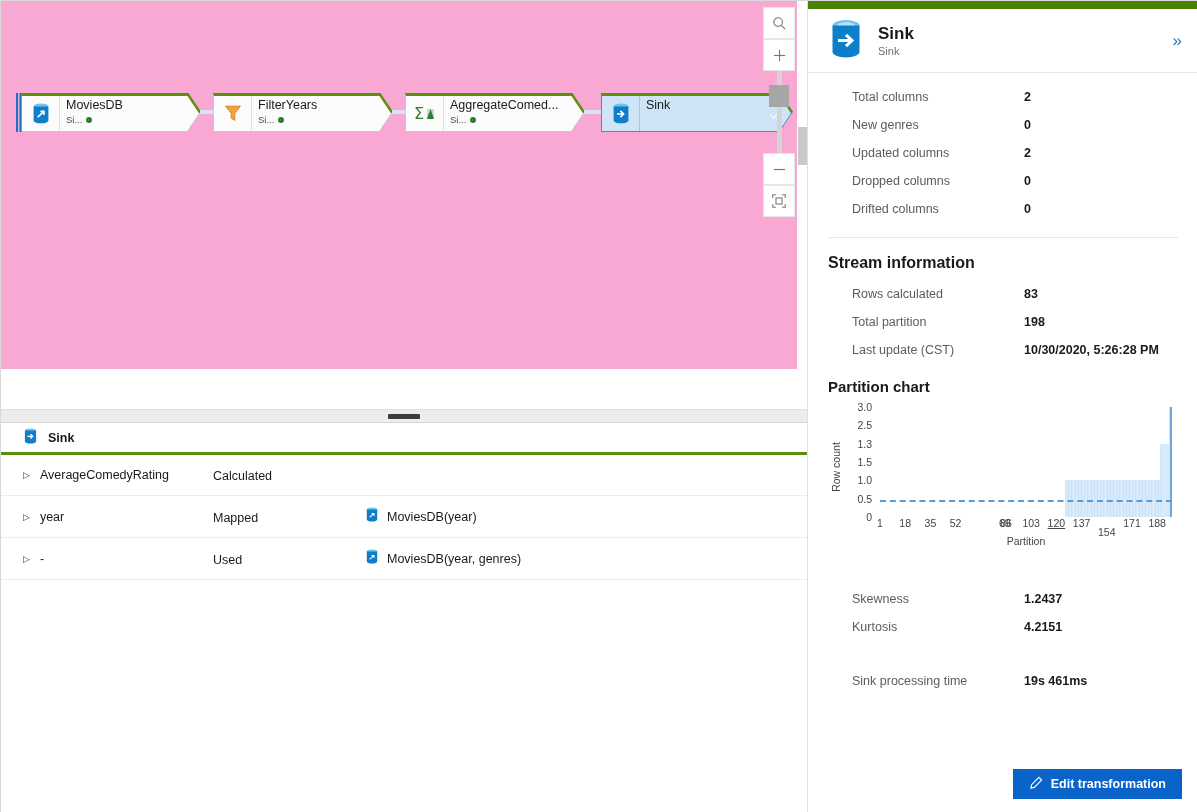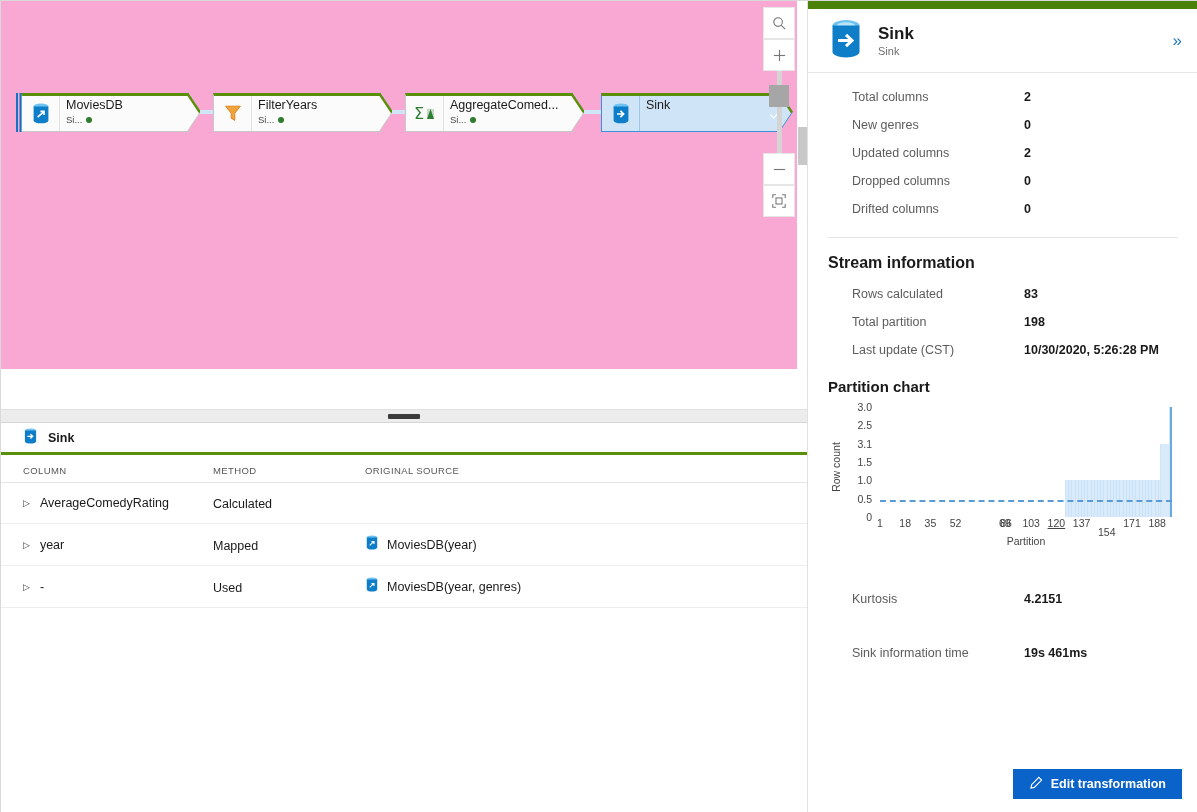--- a/index.html
+++ b/index.html
@@ -241,25 +241,20 @@
         <span>
           <svg width="15" height="16" viewBox="0 0 15 16">
             <ellipse cx="7.5" cy="2.6" rx="5.6" ry="2.2" fill="#6fc3f0"></ellipse>
             <path d="M1.9 2.6v10.8c0 1.2 2.5 2.2 5.6 2.2s5.6-1 5.6-2.2V2.6z" fill="#0f7ec8"></path>
             <path d="M4.4 8.3h5M7.4 6.1l2.3 2.2-2.3 2.2" stroke="#fff" stroke-width="1.3" fill="none"></path>
           </svg>
         </span>
         <span class="t">Sink</span>
         <span class="ck"><span class="check"></span></span>
       </div>
-      <div class="cols">
-        <span class="c1">COLUMN</span>
-        <span class="c2">METHOD</span>
-        <span class="c3">ORIGINAL SOURCE</span>
-      </div>
       <div id="rows-host">
           <div class="row">
             <span class="c1">
               <span class="tri">▷</span>
               <span class="v">AverageComedyRating</span>
             </span>
             <span class="c2"><span class="v">Calculated</span></span>
           </div>
           <div class="row">
             <span class="c1">
@@ -358,21 +353,21 @@
 
     <div id="chart">
       <div id="ylab">
         <span>Row count</span>
       </div>
       <div id="yticks-host">
           <div class="ytick" style="left: 14px; top: 116px;">0</div>
           <div class="ytick" style="left: 14px; top: 97.6667px;">0.5</div>
           <div class="ytick" style="left: 14px; top: 79.3333px;">1.0</div>
           <div class="ytick" style="left: 14px; top: 61px;">1.5</div>
-          <div class="ytick" style="left: 14px; top: 42.6667px;">3.1</div>
+          <div class="ytick" style="left: 14px; top: 42.6667px;">1.3</div>
           <div class="ytick" style="left: 14px; top: 24.3333px;">2.5</div>
           <div class="ytick" style="left: 14px; top: 6px;">3.0</div>
         </div>
       <div id="plot">
         <div id="bars-host">
             <div class="bar" style="left: 185.279px; width: 94.8629px; height: 36.6667px; background: rgb(217, 235, 250);"></div>
             <div class="bar" style="left: 280.142px; width: 8.8934px; height: 73.3333px; background: rgb(217, 235, 250);"></div>
             <div class="bar" style="left: 289.036px; width: 2.96447px; height: 110px; background: rgb(106, 168, 221);"></div>
             <div style="position: absolute; bottom: 0px; width: 1px; height: 36.6667px; left: 188.279px; background: rgb(201, 226, 247);"></div>
             <div style="position: absolute; bottom: 0px; width: 1px; height: 36.6667px; left: 191.479px; background: rgb(201, 226, 247);"></div>
@@ -418,27 +413,31 @@
           <div class="xtick" style="left: 253.584px;">137</div>
           <div class="xtick" style="left: 278.782px; margin-top: 9px;">154</div>
           <div class="xtick" style="left: 303.98px;">171</div>
           <div class="xtick" style="left: 329.178px;">188</div>
         </div>
       <div id="xlab">Partition</div>
     </div>
 
     <div style="margin-top:34px;" id="moment-host">
         <div class="statrow">
+          <span class="k">Skewness</span>
+          <span class="v">1.2437</span>
+        </div>
+        <div class="statrow">
           <span class="k">Kurtosis</span>
           <span class="v">4.2151</span>
         </div>
       </div>
 
     <div style="margin-top:26px;" class="statrow">
-      <span class="k">Sink information time</span>
+      <span class="k">Sink processing time</span>
       <span class="v">19s 461ms</span>
     </div>
 
     <button id="editbtn">
       <span>
         <svg width="14" height="14" viewBox="0 0 16 16">
             <path d="M11.3 1.6l3.1 3.1-8.3 8.3-3.9.8.8-3.9z" fill="none" stroke="#fff" stroke-width="1.3"></path>
           </svg>
       </span>
       <span>Edit transformation</span>

